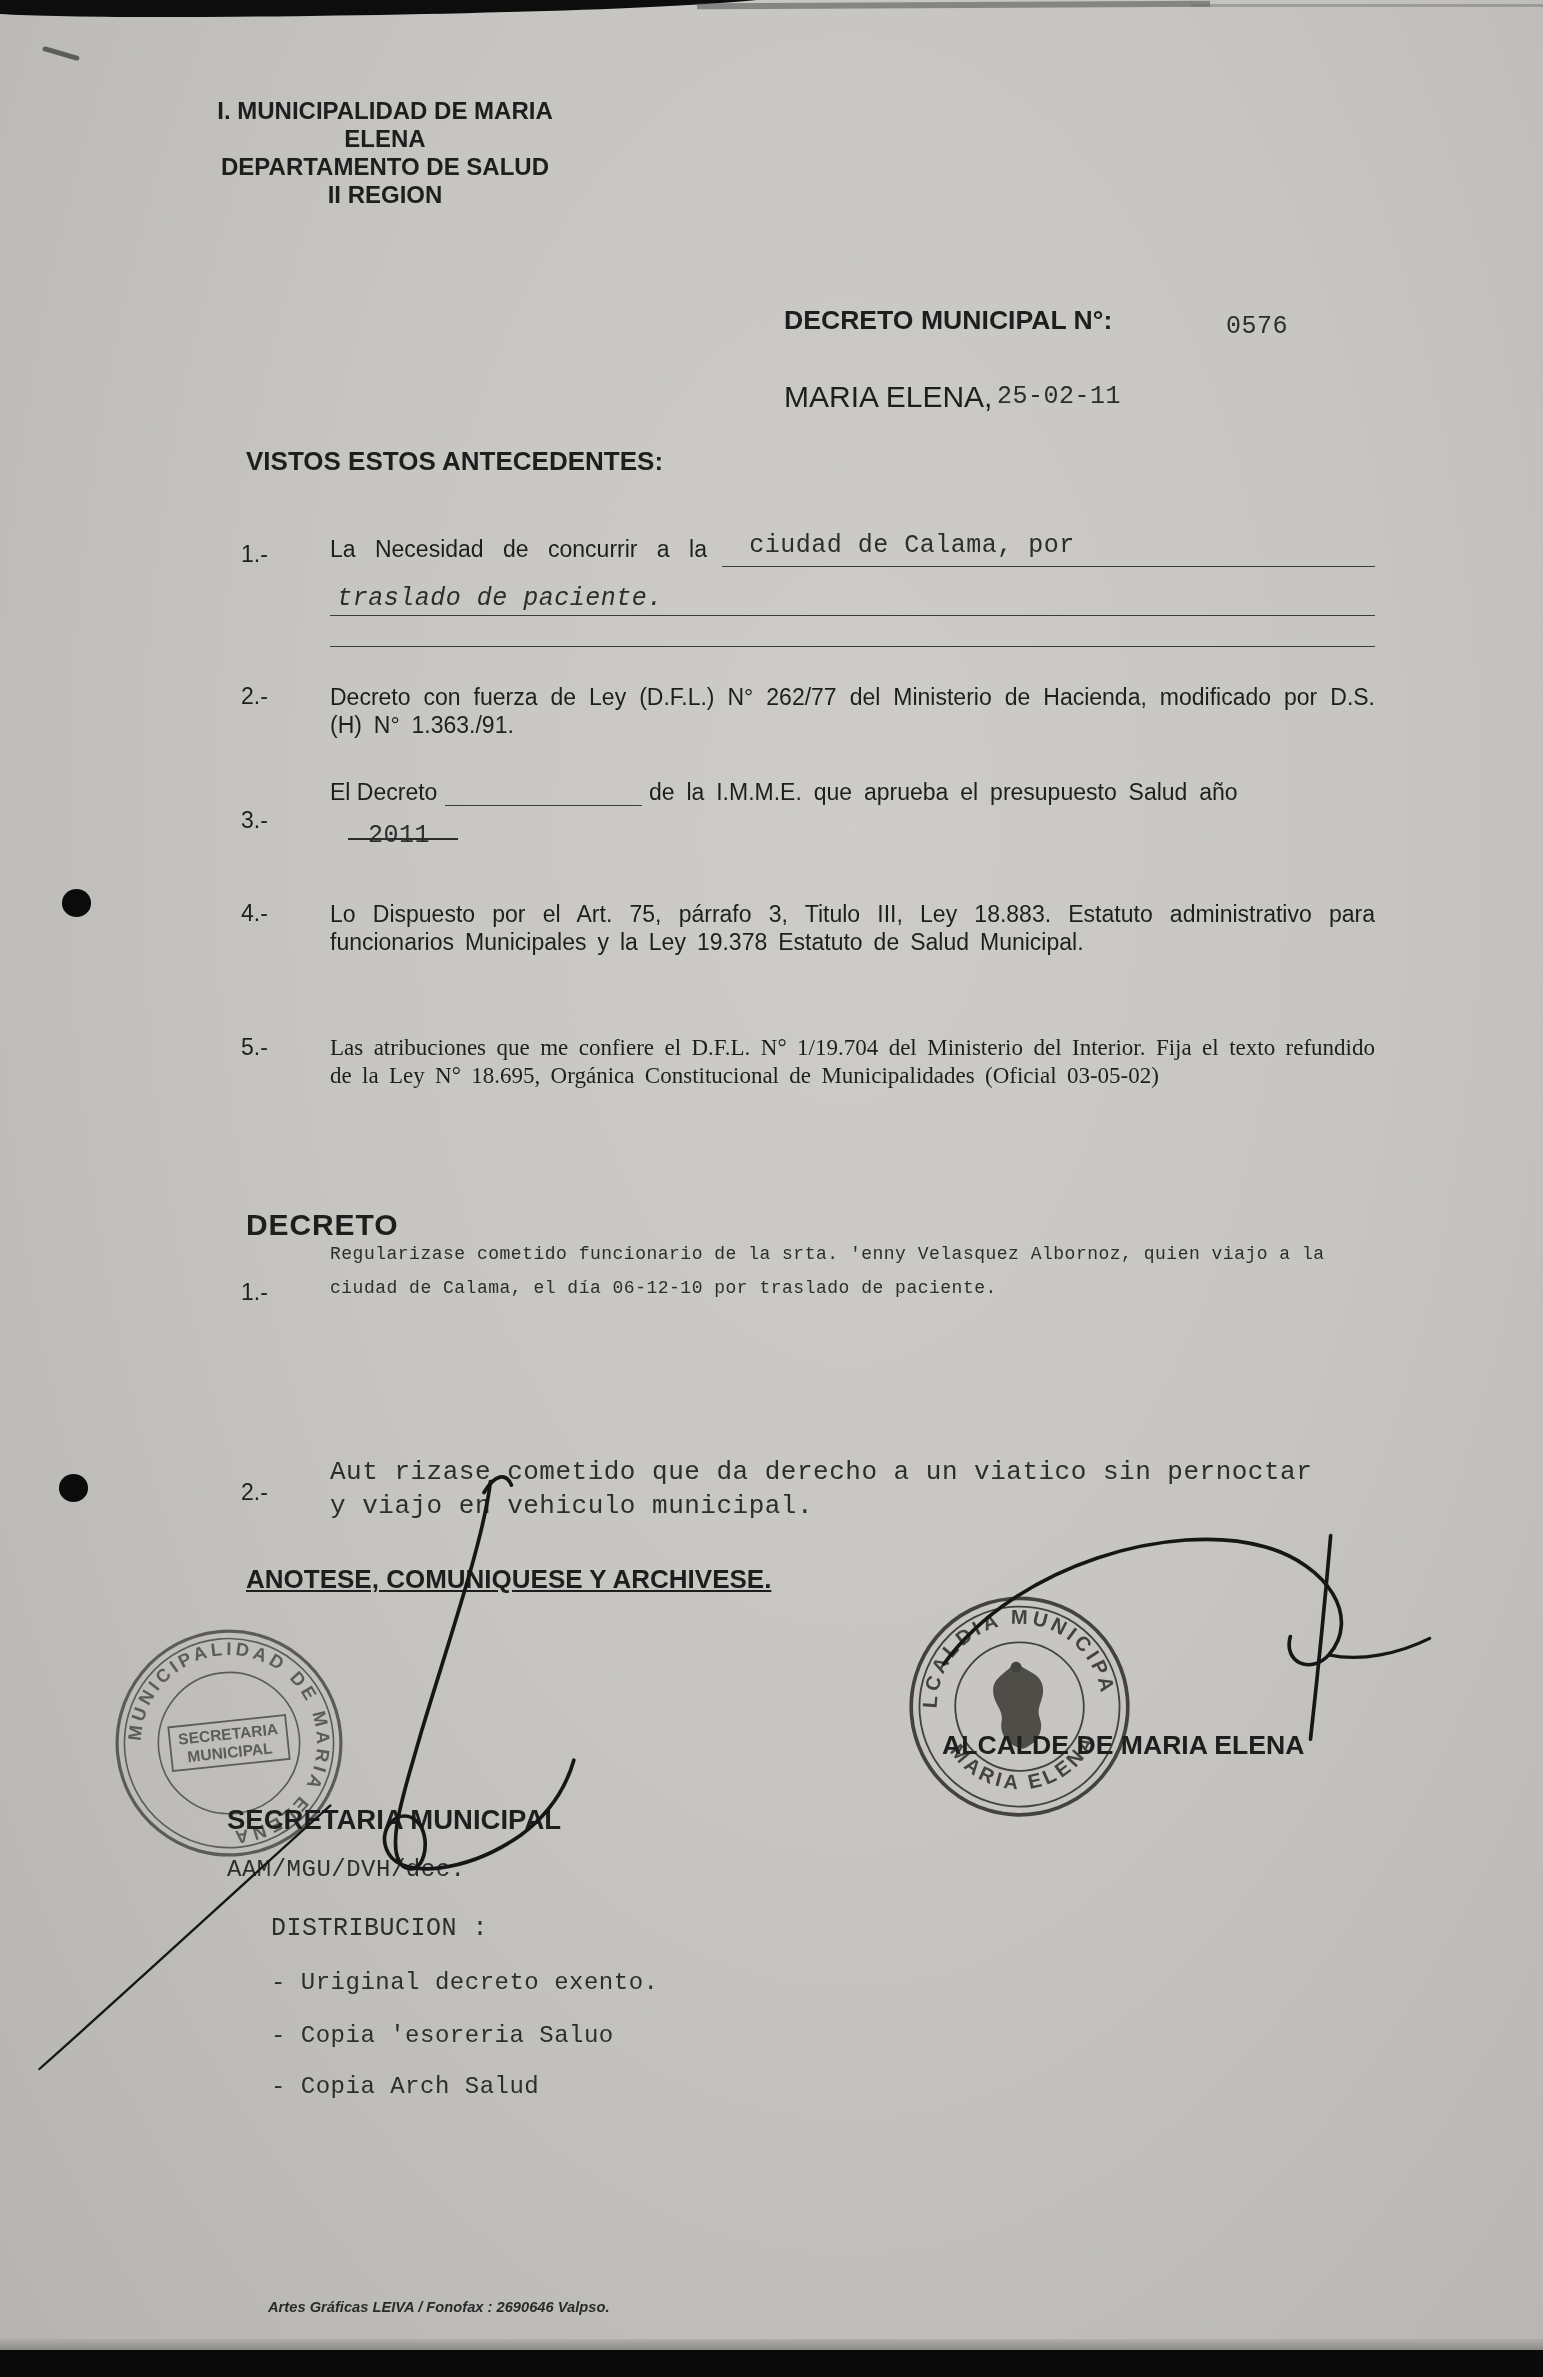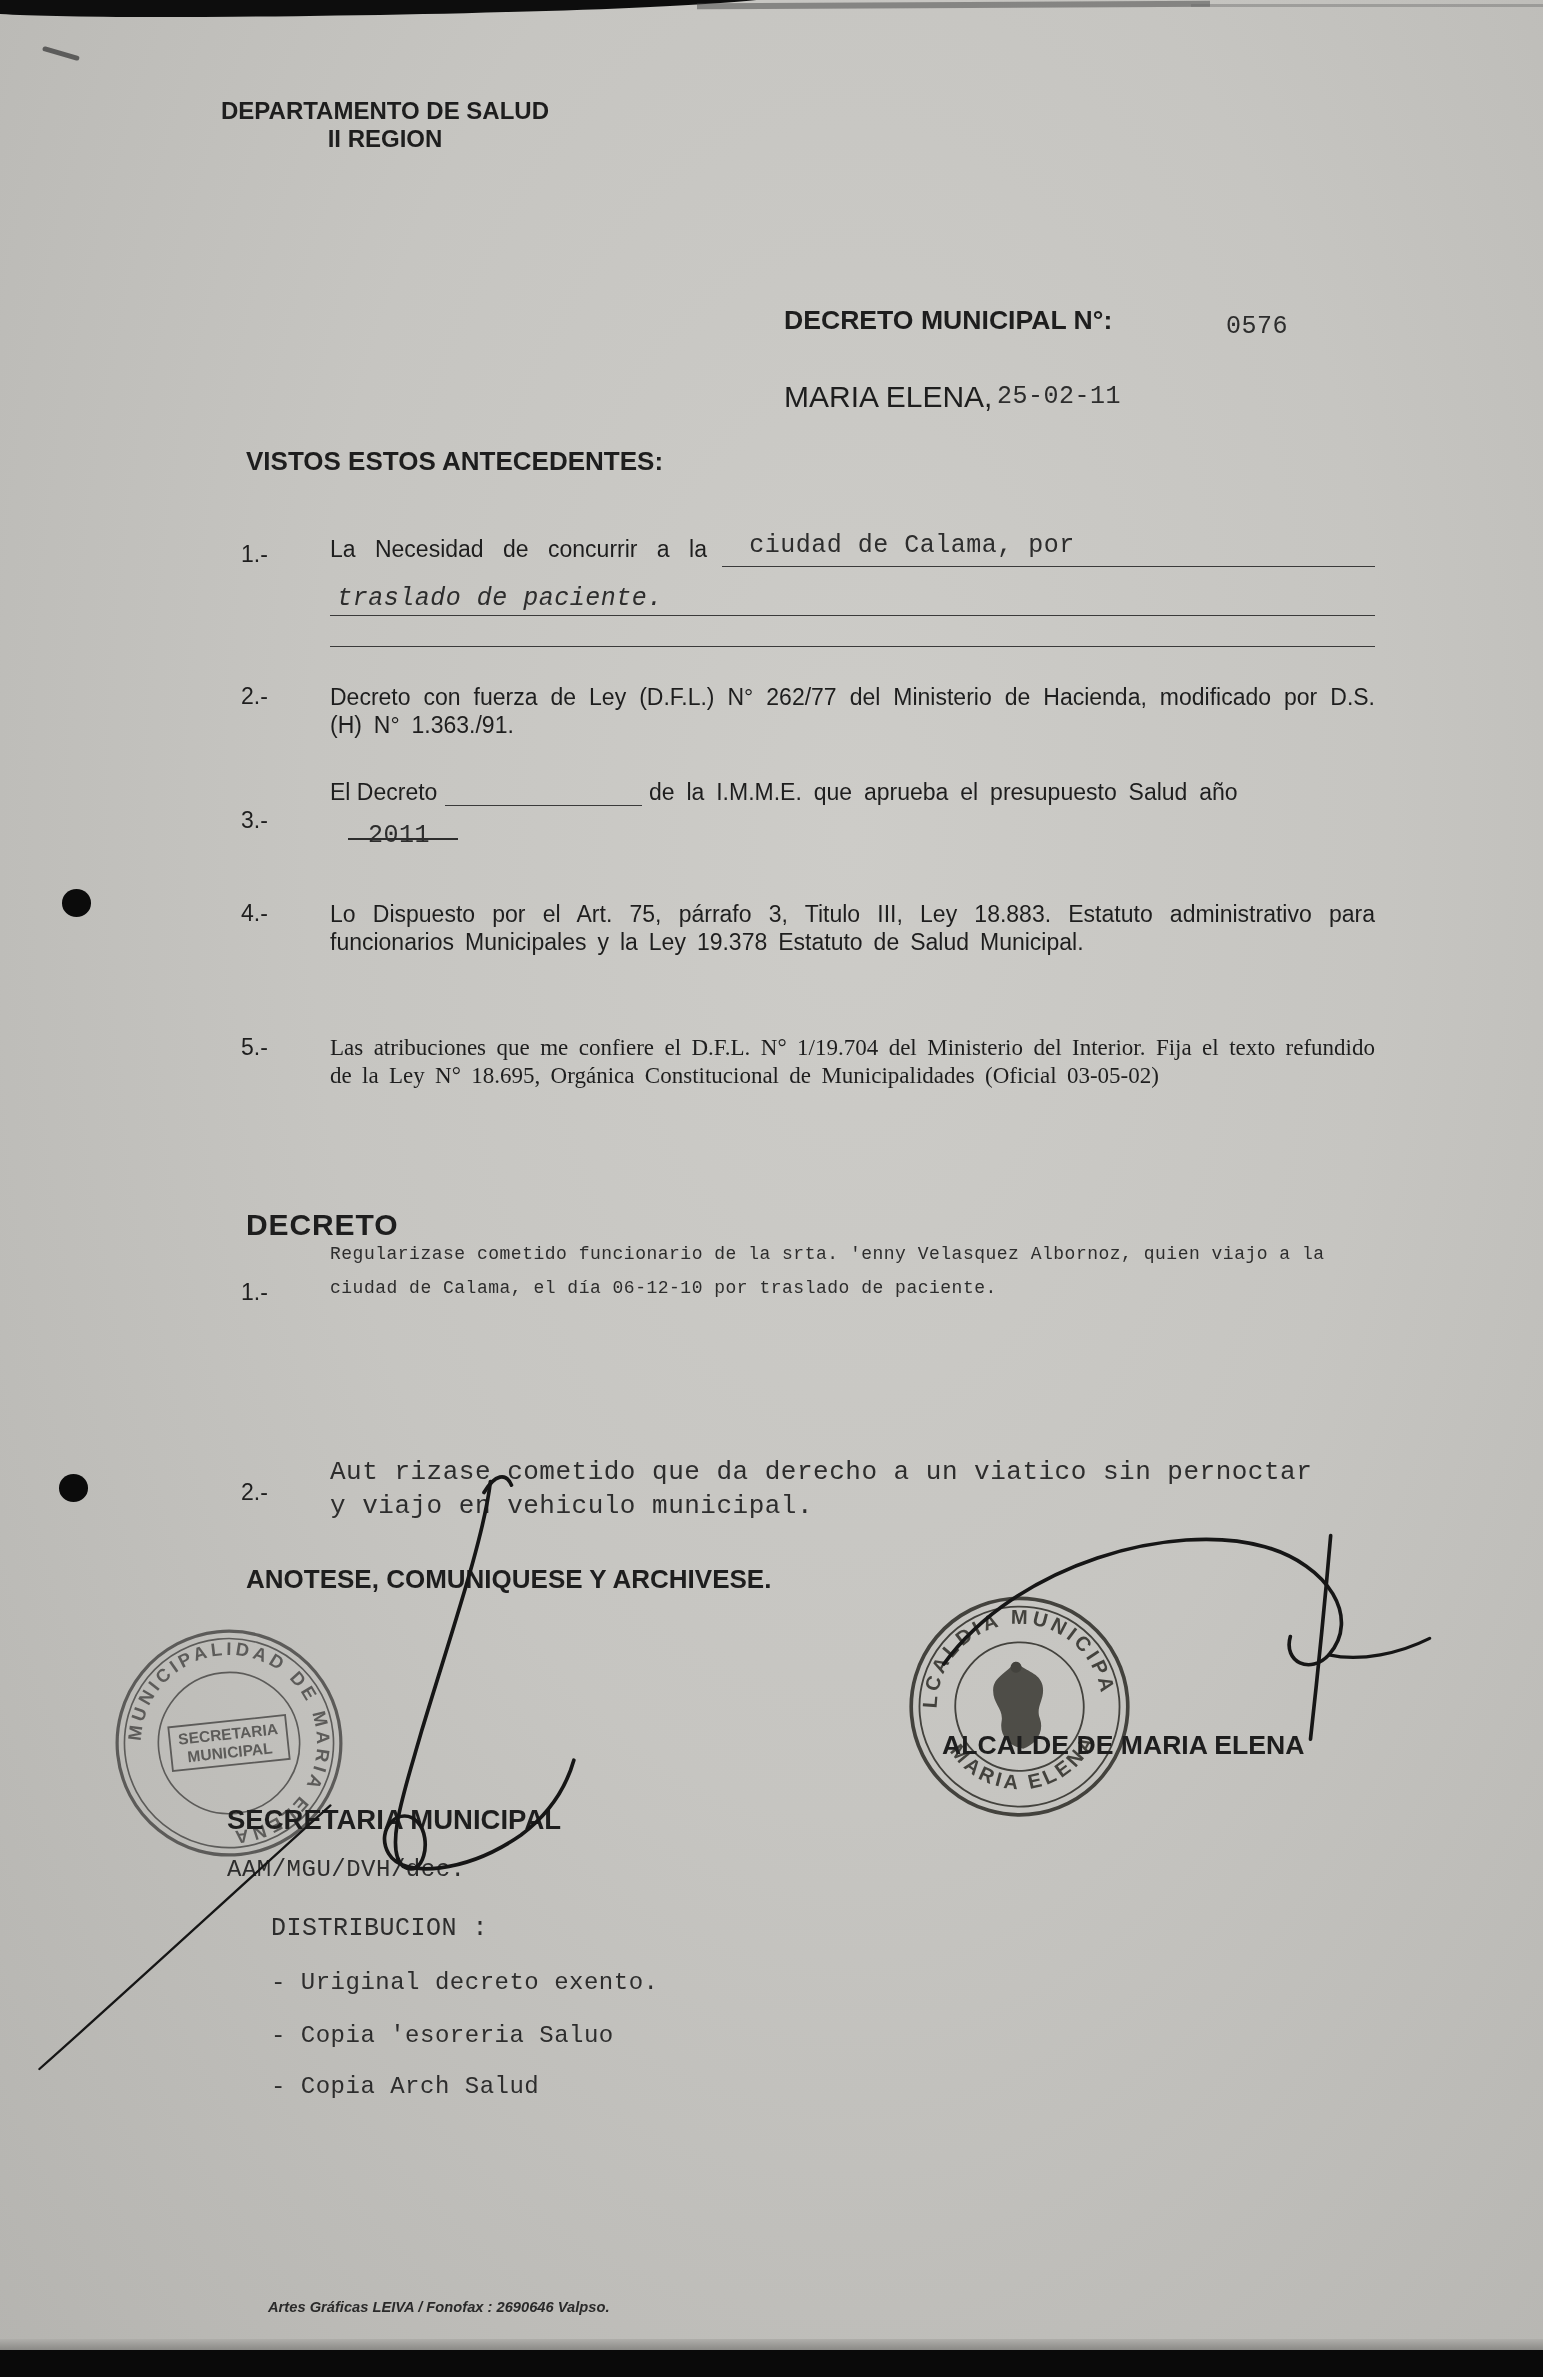--- a/index.html
+++ b/index.html
@@ -27,20 +27,21 @@
 
   <div class="abs" style="top:-11px; left:-27.5px; width:807px; height:26px; background:#0d0d0d; border-radius:0 0 55% 40%; transform:rotate(-0.8deg);"></div>
   <div class="abs" style="top:1.8px; left:697px; width:513px; height:5.5px; background:#444; opacity:.5; transform:rotate(-0.3deg);"></div>
   <div class="abs" style="top:3.7px; left:1191px; width:352px; height:3.7px; background:#666; opacity:.4;"></div>
   <div class="abs" style="top:51px; left:42px; width:38px; height:4.6px; background:#333; border-radius:2.7px; transform:rotate(16deg); opacity:.7;"></div>
 
   <div class="abs" style="top:889px; left:62px; width:29px; height:27.5px; background:#0b0b0b; border-radius:50%;"></div>
   <div class="abs" style="top:1474px; left:59px; width:29px; height:27.5px; background:#0b0b0b; border-radius:50%;"></div>
 
   <div class="abs bold" style="left:179px; top:97px; width:412px; font-size:24px; line-height:28px; text-align:center;">
+    <div>I. MUNICIPALIDAD DE MARIA ELENA</div>
     <div>DEPARTAMENTO DE SALUD</div>
     <div>II REGION</div>
   </div>
 
   <div class="abs bold" style="left:784px; top:305px; font-size:26.6px;">DECRETO MUNICIPAL N°:</div>
   <div class="abs typed" style="left:1193px; top:312px; font-size:25px;margin-left:33px;">0576</div>
   <div class="abs" style="left:784px; top:380px; font-size:30px;">MARIA ELENA,</div>
   <div class="abs typed" style="left:997px; top:382px; font-size:25px;">25-02-11</div>
 
   <div class="abs bold" style="left:246px; top:446px; font-size:26px;">VISTOS ESTOS ANTECEDENTES:</div>
@@ -95,21 +96,21 @@
   <div class="abs" style="top:1237px; left:0; width:100%;">
     <span class="num" style="top:42px;">1.-</span>
     <div class="item-body typed" style="width:1008px; font-size:18px; line-height:34px; text-align:left;">Regularizase cometido funcionario de la srta. 'enny Velasquez Albornoz, quien viajo a la ciudad de Calama, el día 06-12-10 por traslado de paciente.</div>
   </div>
 
   <div class="abs" style="top:1455px; left:0; width:100%;">
     <span class="num" style="top:24px;">2.-</span>
     <div class="item-body typed" style="width:1008px; font-size:26px; line-height:34px; text-align:left;">Aut rizase cometido que da derecho a un viatico sin pernoctar y viajo en vehiculo municipal.</div>
   </div>
 
-  <div class="abs bold" style="left:246px; top:1564px; font-size:26px; z-index:6;">ANOTESE, COMUNIQUESE Y ARCHIVESE.</div>
+  <div class="abs bold" style="left:246px; top:1564px; font-size:26px; z-index:6;text-decoration:underline;">ANOTESE, COMUNIQUESE Y ARCHIVESE.</div>
 
   <svg class="abs stamp" style="left:108px; top:1622px; z-index:5; transform:rotate(-6deg); color:#4f4e4c; opacity:.88;" width="243" height="243" viewBox="0 0 265 265">
     <defs>
       <path id="lring" d="M 132 132 m -96 0 a 96 96 0 1 1 192 0 a 96 96 0 1 1 -192 0"></path>
     </defs>
     <circle cx="132" cy="132" r="122" fill="none" stroke="currentColor" stroke-width="3.5"></circle>
     <circle cx="132" cy="132" r="114" fill="none" stroke="currentColor" stroke-width="1.8"></circle>
     <circle cx="132" cy="132" r="77" fill="none" stroke="currentColor" stroke-width="1.8"></circle>
     <text font-size="20" font-weight="bold" letter-spacing="4" fill="currentColor">
       <textPath href="#lring" startOffset="2%">MUNICIPALIDAD DE MARIA ELENA</textPath>

